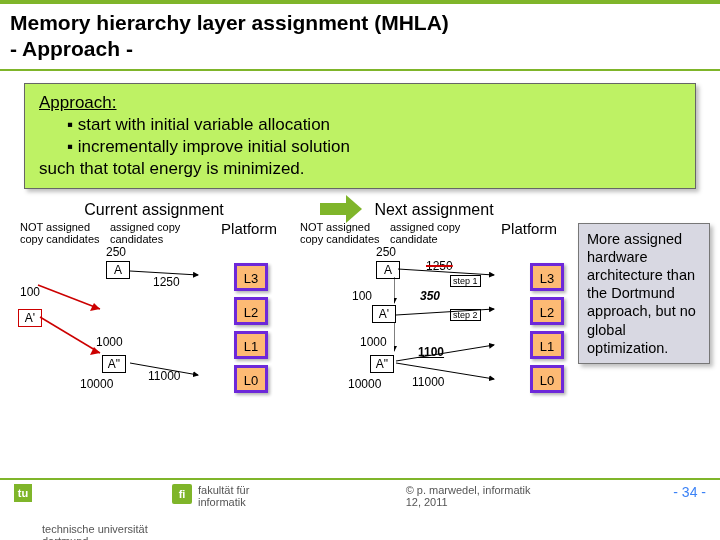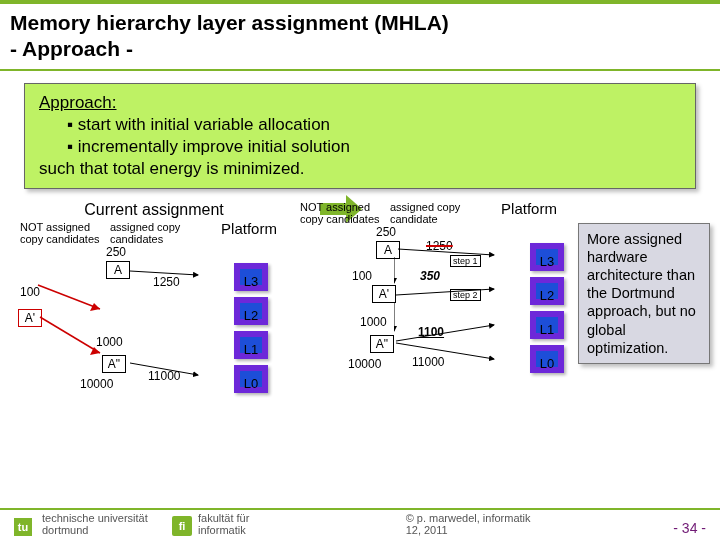--- a/index.html
+++ b/index.html
@@ -42,21 +42,21 @@
   .col { flex: 1; position: relative; }
   .col-label { font-size: 16px; text-align: center; margin-bottom: 2px; }
   .sub-labels { display: flex; font-size: 11px; line-height: 1.1; }
   .sub-labels > div { padding: 0 2px; }
   .sub-nac { width: 90px; }
   .sub-ac { width: 100px; }
   .sub-pf { flex: 1; font-size: 15px; text-align: center;}
   .diagram { position: relative; height: 190px; font-size: 12px; }
   .box { position: absolute; border: 1px solid #000; background: #fff; text-align: center; padding: 1px 2px; }
   .stack { position: absolute; right: 22px; top: 18px; width: 34px; }
-  .stack div { border: 6px solid #6d28d9; background: #1d4ed8; box-shadow: 2px 2px 3px rgba(0,0,0,.3); height: 28px; line-height: 26px; text-align: center; font-size: 13px; margin-bottom: 6px;}
+  .stack div { border: 3px solid #6d28d9; background: #fdba74; box-shadow: 2px 2px 3px rgba(0,0,0,.3); height: 28px; line-height: 26px; text-align: center; font-size: 13px; margin-bottom: 6px;}
   .num { position: absolute; font-size: 12px; }
   .side-note {
     width: 132px;
     background: #d8d8e2;
     border: 1px solid #777;
     box-shadow: 3px 3px 4px rgba(0,0,0,.25);
     padding: 6px 8px;
     font-size: 14.5px;
     line-height: 1.25;
     align-self: flex-start;
@@ -81,31 +81,31 @@
     left:26px; top:-4px;
     border-left:16px solid #7fb52a;
     border-top:14px solid transparent;
     border-bottom:14px solid transparent;
   }
   .footer {
     position: absolute;
     bottom: 0; left: 0; right: 0;
     border-top: 2px solid #7fb52a;
     display: flex;
-    align-items: flex-end;
+    align-items: flex-start;
     padding: 4px 14px;
     font-size: 11px;
     color: #555;
-    height: 32px;
+    height: 62px;
   }
   .tu-logo { display:flex; align-items:center; gap:4px; margin-right:10px;}
   .tu-square { width:18px; height:18px; background:#7fb52a; color:#fff; font-weight:bold; font-size:11px; display:flex; align-items:center; justify-content:center;}
   .fi-logo { width:20px; height:20px; background:#7fb52a; color:#fff; font-weight:bold; display:flex; align-items:center; justify-content:center; border-radius:2px; margin:0 6px 0 20px; font-size:11px;}
   .footer .grow { flex:1; }
-  .pagenum { font-size: 14px; color:#701a75; }
+  .pagenum { font-size: 14px; color:#3b82f6; }
   .red-arrow { position:absolute; }
   .red-arrow svg { overflow: visible; }
   .striked { text-decoration: line-through; text-decoration-color: #c00; text-decoration-thickness: 2px;}
   .step { position:absolute; border:1px solid #000; font-size:9px; padding:0 2px; background:#fff;}
 </style>
 </head>
 <body>
 
 <div class="title-bar">
   <div>Memory hierarchy layer assignment (MHLA)</div>
@@ -168,20 +168,21 @@
               <path d="M0,0 L6,3 L0,6 Z" fill="#000"></path>
             </marker>
           </defs>
         <line x1="0" y1="6" x2="68" y2="10" stroke="#000" marker-end="url(#ah)"></line>
         <line x1="0" y1="98" x2="68" y2="110" stroke="#000" marker-end="url(#ah)"></line>
       </svg>
     </div>
   </div>
 
   <div class="col">
+    <div class="col-label">Next assignment</div>
     <div class="sub-labels">
       <div class="sub-nac">NOT assigned copy candidates</div>
       <div class="sub-ac">assigned copy candidate</div>
       <div class="sub-pf">Platform</div>
     </div>
     <div class="diagram">
       <span class="num" style="left:78px; top:0;">250</span>
       <div class="box" style="left:78px; top:16px; width:24px;">A</div>
       <span class="num striked" style="left:128px; top:14px;">1250</span>
       <span class="num" style="left:54px; top:44px;">100</span>

